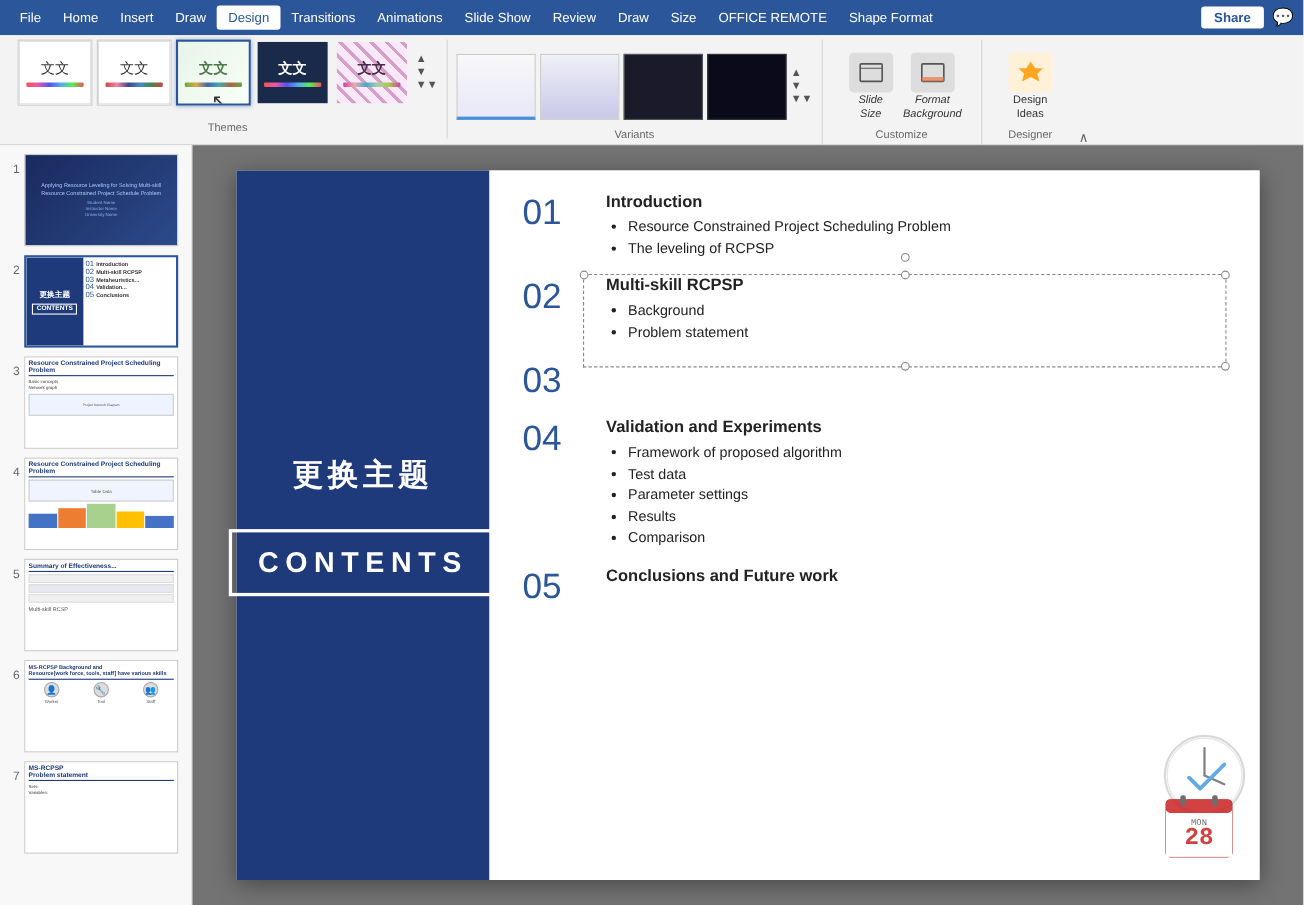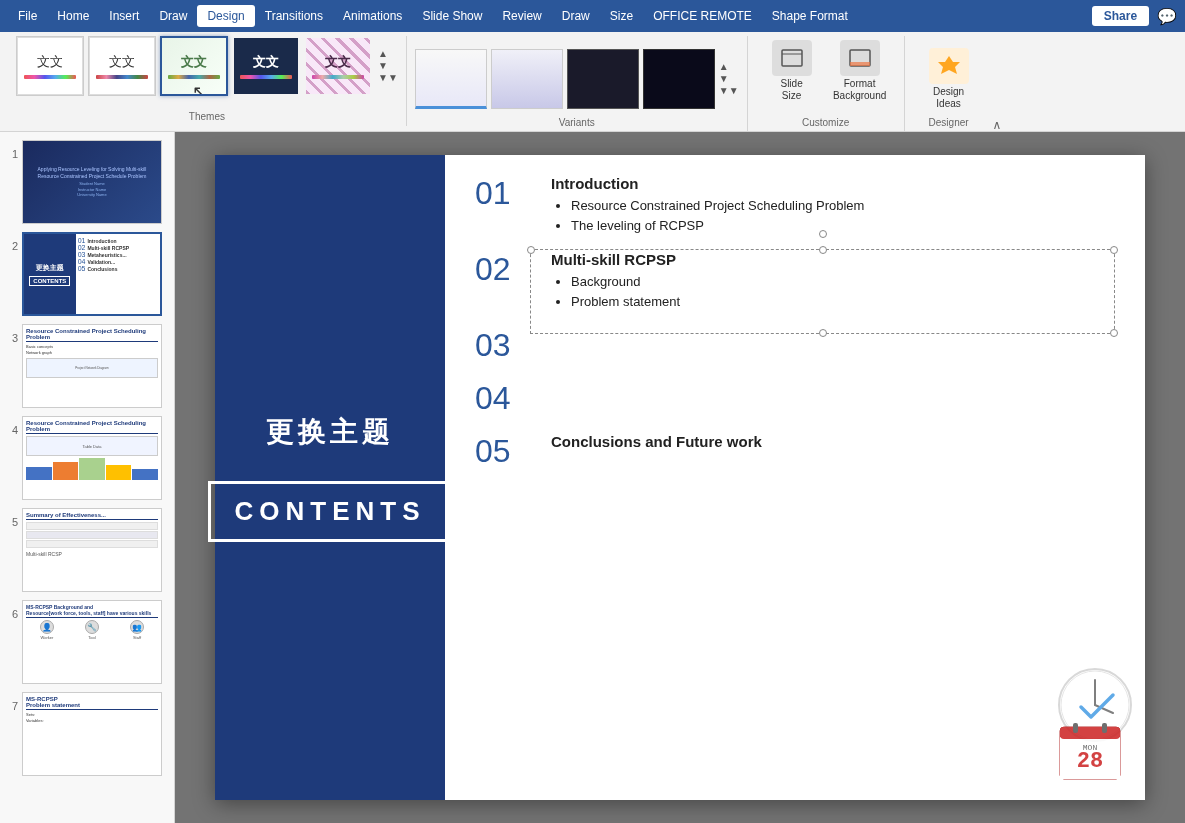--- a/index.html
+++ b/index.html
@@ -178,21 +178,21 @@
       <div style="display:flex;flex-direction:column;justify-content:center;">
         <span style="font-size:10px;cursor:pointer;color:#555;line-height:1.2;">▲</span>
         <span style="font-size:10px;cursor:pointer;color:#555;line-height:1.2;">▼</span>
         <span style="font-size:10px;cursor:pointer;color:#555;line-height:1.2;">▼▼</span>
       </div>
     </div>
     <div style="font-size:10px;color:#666;padding-bottom:4px;text-align:center;">Variants</div>
   </div>
 
   <div style="display:flex;flex-direction:column;padding:4px 16px 0;border-right:1px solid #d4d4d4;height:96px;">
-    <div style="display:flex;gap:12px;flex:1;align-items:flex-start;">
+    <div style="display:flex;flex:1;align-items:center;font-style:italic;">
       <div style="display:flex;flex-direction:column;align-items:center;cursor:pointer;width:56px;">
         <div style="width:40px;height:36px;background:#ddd;border-radius:4px;display:flex;align-items:center;justify-content:center;font-size:20px;margin-bottom:2px;">
           <svg width="28" height="28" viewBox="0 0 28 28">
               <rect x="4" y="6" width="20" height="16" rx="1" fill="none" stroke="#555" stroke-width="1.5"></rect>
               <line x1="4" y1="10" x2="24" y2="10" stroke="#555" stroke-width="1"></line>
             </svg>
         </div>
         <span style="font-size:10px;color:#333;text-align:center;line-height:1.2;">Slide<br>Size</span>
       </div>
       <div style="display:flex;flex-direction:column;align-items:center;cursor:pointer;width:56px;">
@@ -388,20 +388,30 @@
             </div>
           </div>
         </div>
 
         <div class="content-item">
           <div class="content-num">03</div>
         </div>
 
         <div class="content-item">
           <div class="content-num">04</div>
+          <div class="content-text">
+            <div class="content-heading">Validation and Experiments</div>
+            <ul class="content-bullets">
+              <li>Framework of proposed algorithm</li>
+              <li>Test data</li>
+              <li>Parameter settings</li>
+              <li>Results</li>
+              <li>Comparison</li>
+            </ul>
+          </div>
         </div>
 
         <div class="content-item">
           <div class="content-num">05</div>
           <div class="content-text">
             <div class="content-heading">Conclusions and Future work</div>
           </div>
         </div>
 
         <div style="position:absolute;bottom:15px;right:10px;width:120px;height:120px;font-family:Liberation Mono, monospace;">

